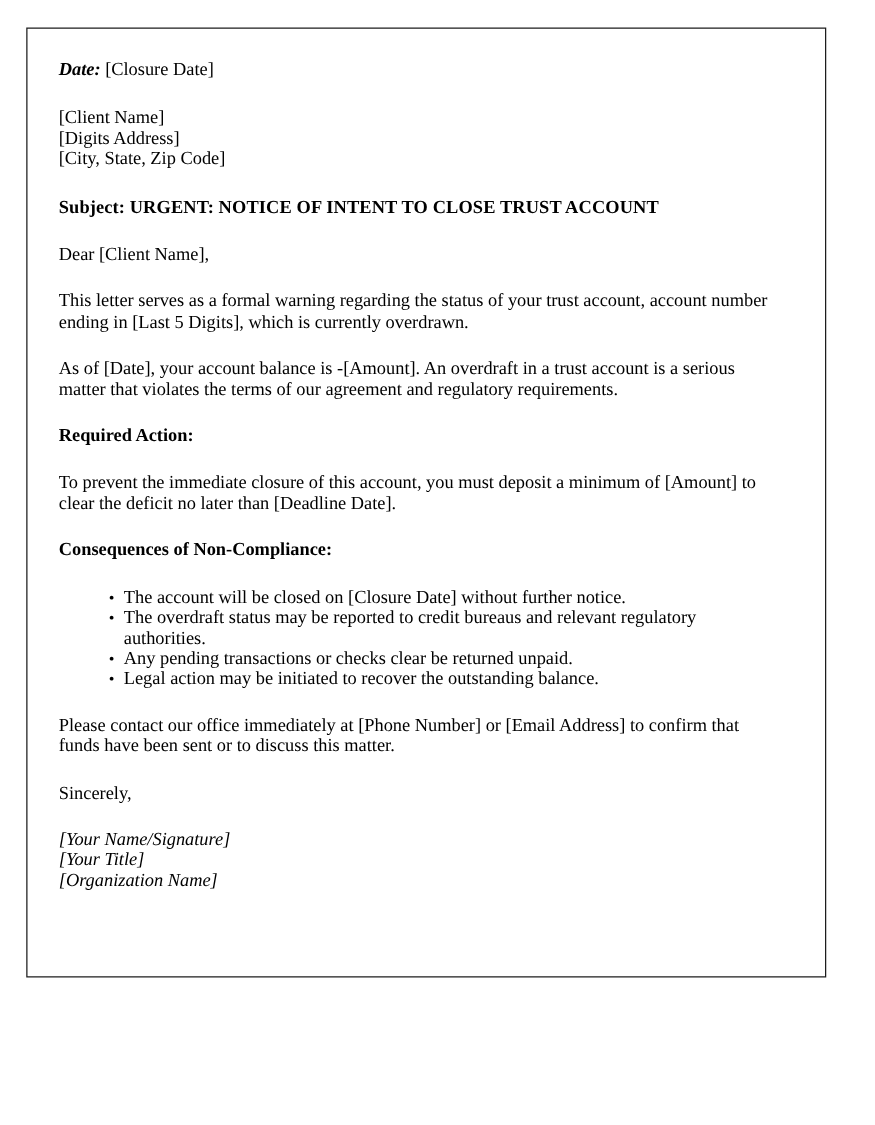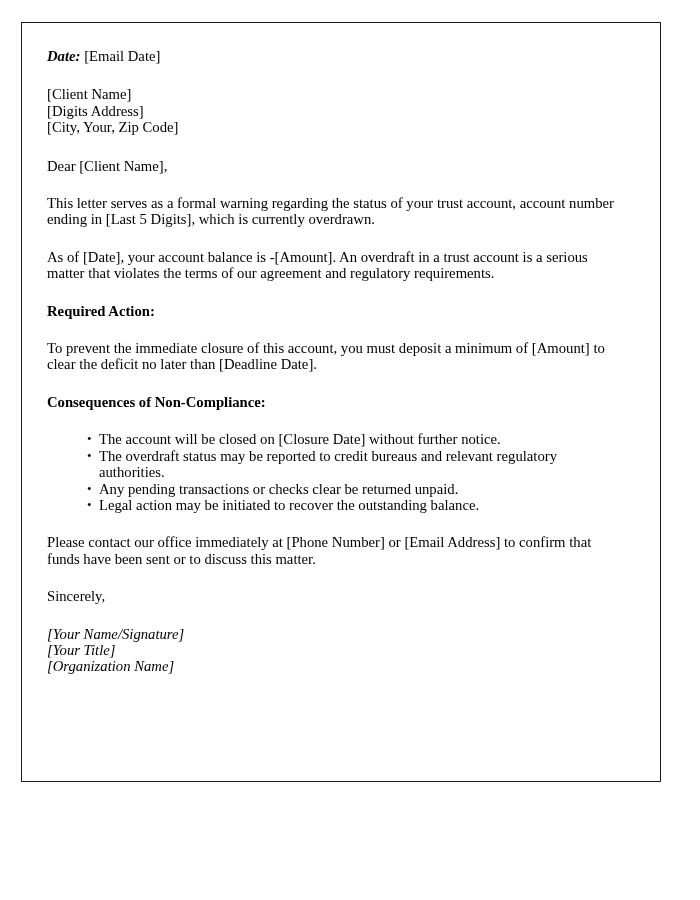--- a/index.html
+++ b/index.html
@@ -83,28 +83,29 @@
     margin: 0;
     font-style: italic;
   }
 </style>
 </head>
 <body>
 
 <div class="page-frame">
   <div class="letter-body">
 
-    <p class="line-date"><span class="lbl-bold">Date:</span> <span>[Email Date]</span></p>
+    <p class="line-date"><span class="lbl-bold">Date:</span> <span>[Closure Date]</span></p>
 
     <div class="address-block">
       <div>[Client Name]</div>
       <div>[Digits Address]</div>
-      <div>[City, Your, Zip Code]</div>
+      <div>[City, State, Zip Code]</div>
     </div>
 
+    <p class="subject-line">Subject: URGENT: NOTICE OF INTENT TO CLOSE TRUST ACCOUNT</p>
 
     <p class="para">Dear [Client Name],</p>
 
     <p class="para">This letter serves as a formal warning regarding the status of your trust account, account number ending in [Last 5 Digits], which is currently overdrawn.</p>
 
     <p class="para">As of [Date], your account balance is -[Amount]. An overdraft in a trust account is a serious matter that violates the terms of our agreement and regulatory requirements.</p>
 
     <p class="heading">Required Action:</p>
 
     <p class="para">To prevent the immediate closure of this account, you must deposit a minimum of [Amount] to clear the deficit no later than [Deadline Date].</p>

